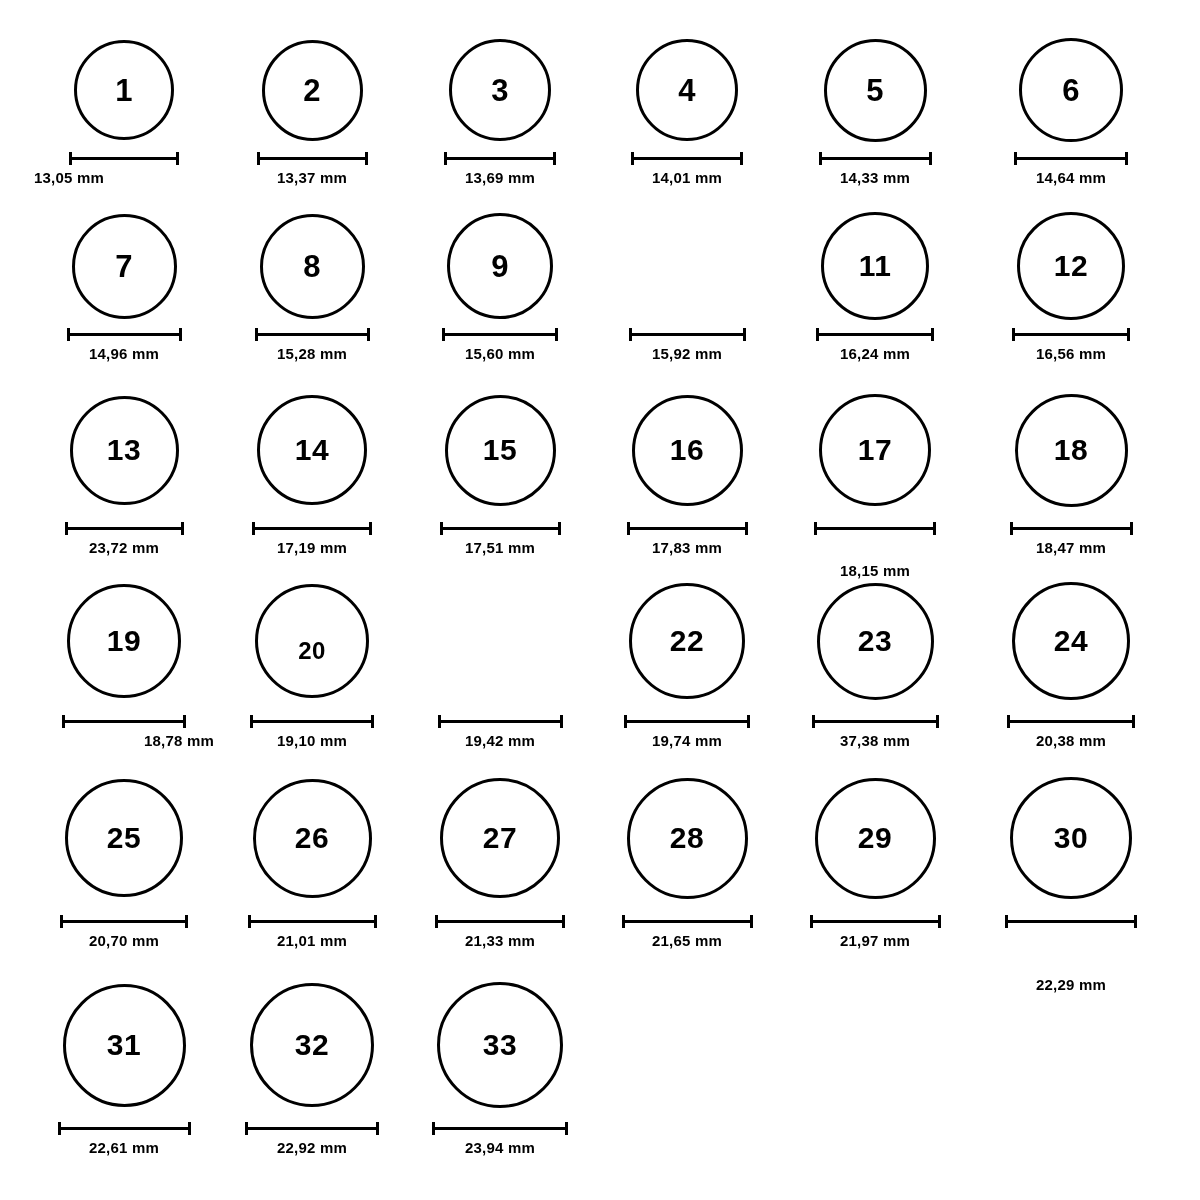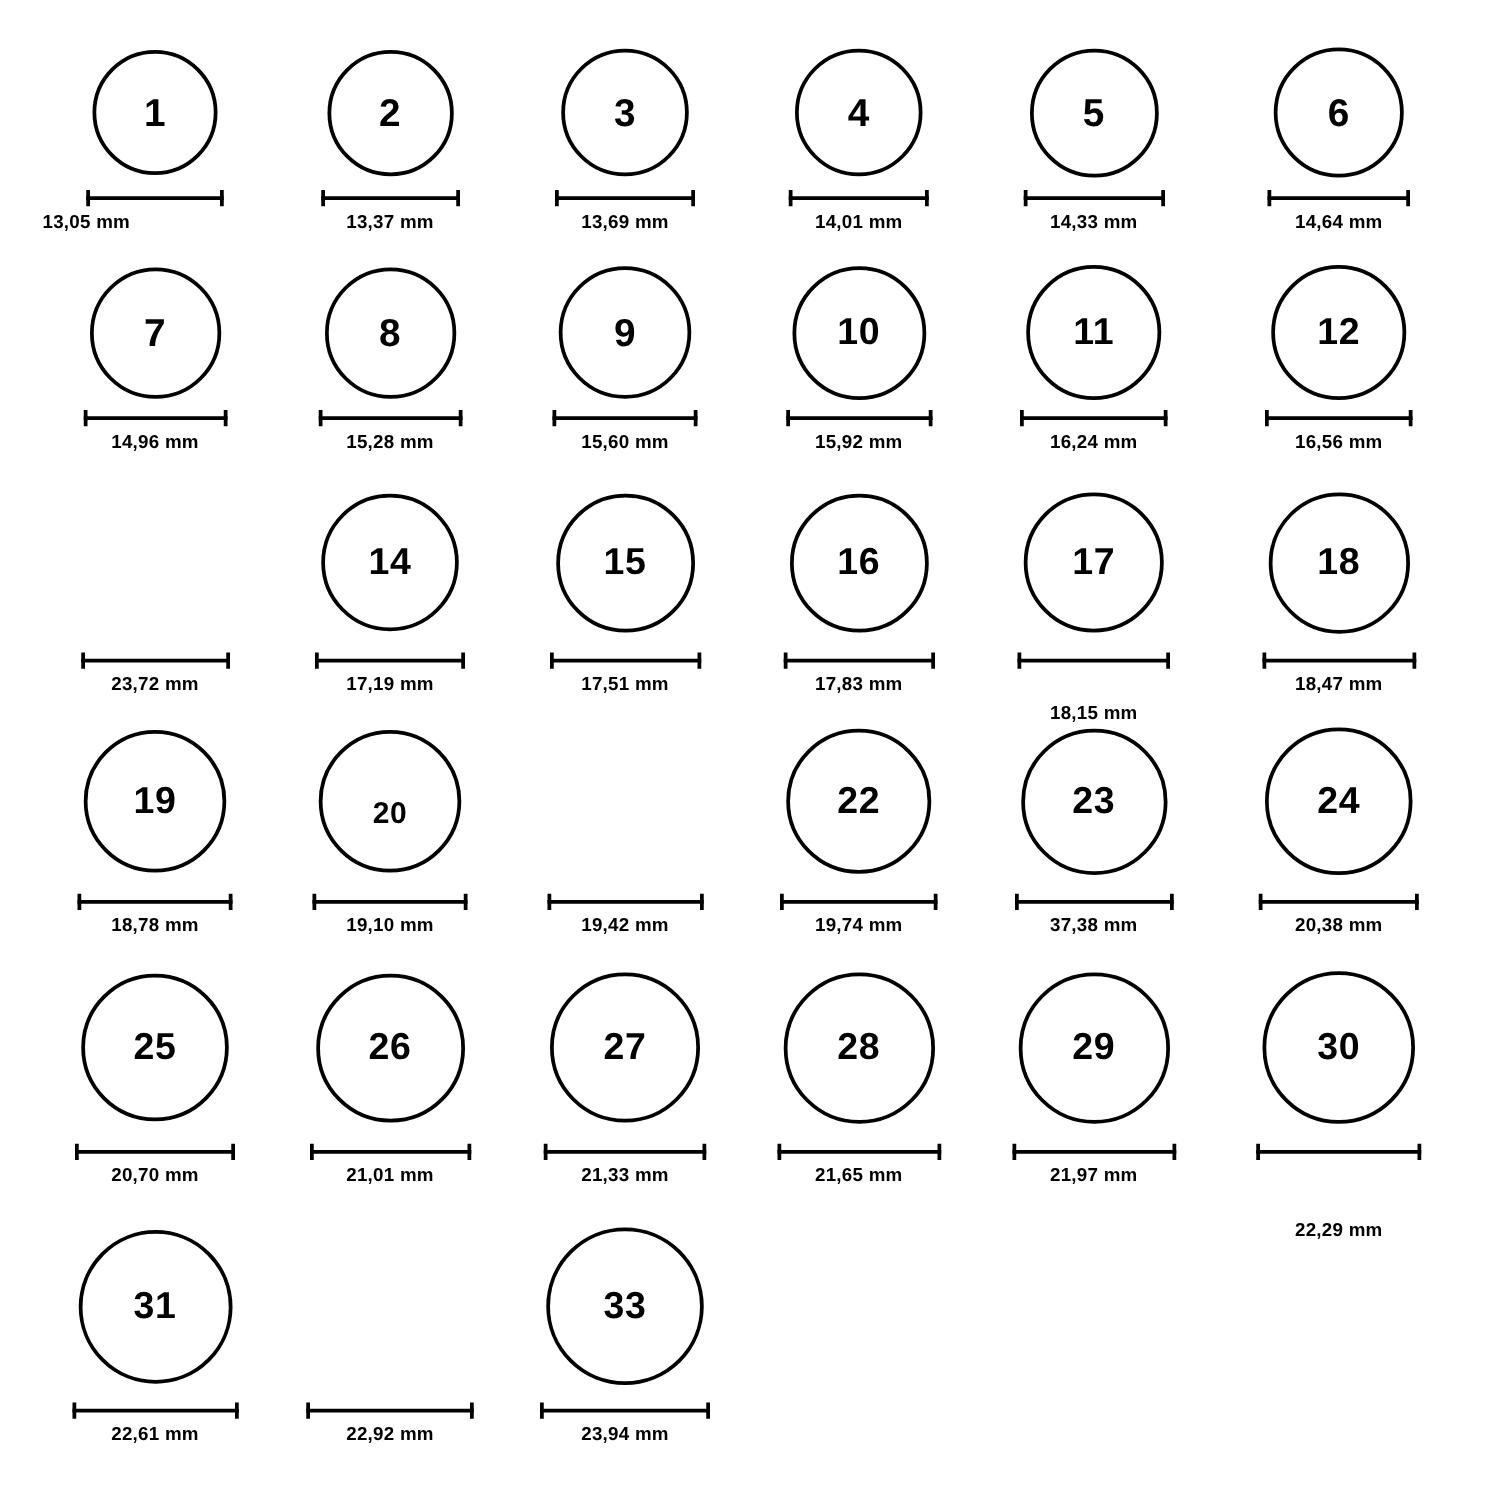--- a/index.html
+++ b/index.html
@@ -170,25 +170,20 @@
       <div class="ring-circle" style="width: 106px; height: 106px;">
         <span class="ring-number" style="font-size: 31px;">9</span>
       </div>
     </div>
     <div class="measure" style="position: absolute; width: 116px; left: 442px; top: 328px;">
       <div class="bar"></div>
       <div class="cap-left"></div>
       <div class="cap-right"></div>
     </div>
     <div class="ring-label" style="position: absolute; width: 180px; text-align: center; left: 410px; top: 345px;">15,60 mm</div>
-    <div class="ring-cell" style="left: 597px; top: 212.5px; width: 180px;">
-      <div class="ring-circle" style="width: 107px; height: 107px;">
-        <span class="ring-number" style="font-size: 30px;">10</span>
-      </div>
-    </div>
     <div class="measure" style="position: absolute; width: 117px; left: 628.5px; top: 328px;">
       <div class="bar"></div>
       <div class="cap-left"></div>
       <div class="cap-right"></div>
     </div>
     <div class="ring-label" style="position: absolute; width: 180px; text-align: center; left: 597px; top: 345px;">15,92 mm</div>
     <div class="ring-cell" style="left: 785px; top: 212px; width: 180px;">
       <div class="ring-circle" style="width: 108px; height: 108px;">
         <span class="ring-number" style="font-size: 30px;">11</span>
       </div>
@@ -203,20 +198,25 @@
       <div class="ring-circle" style="width: 108px; height: 108px;">
         <span class="ring-number" style="font-size: 30px;">12</span>
       </div>
     </div>
     <div class="measure" style="position: absolute; width: 118px; left: 1012px; top: 328px;">
       <div class="bar"></div>
       <div class="cap-left"></div>
       <div class="cap-right"></div>
     </div>
     <div class="ring-label" style="position: absolute; width: 180px; text-align: center; left: 981px; top: 345px;">16,56 mm</div>
+    <div class="ring-cell" style="left: 34px; top: 395.5px; width: 180px;">
+      <div class="ring-circle" style="width: 109px; height: 109px;">
+        <span class="ring-number" style="font-size: 30px;">13</span>
+      </div>
+    </div>
     <div class="measure" style="position: absolute; width: 119px; left: 64.5px; top: 522px;">
       <div class="bar"></div>
       <div class="cap-left"></div>
       <div class="cap-right"></div>
     </div>
     <div class="ring-label" style="position: absolute; width: 180px; text-align: center; left: 34px; top: 539px;">23,72 mm</div>
     <div class="ring-cell" style="left: 222px; top: 395px; width: 180px;">
       <div class="ring-circle" style="width: 110px; height: 110px;">
         <span class="ring-number" style="font-size: 30px;">14</span>
       </div>
@@ -274,21 +274,21 @@
     <div class="ring-cell" style="left: 34px; top: 584px; width: 180px;">
       <div class="ring-circle" style="width: 114px; height: 114px;">
         <span class="ring-number" style="font-size: 30px;">19</span>
       </div>
     </div>
     <div class="measure" style="position: absolute; width: 124px; left: 62px; top: 715px;">
       <div class="bar"></div>
       <div class="cap-left"></div>
       <div class="cap-right"></div>
     </div>
-    <div class="ring-label" style="position: absolute; width: 180px; text-align: center; left: 34px; top: 732px;">18,78 mm</div>
+    <div class="ring-label" style="position: absolute; width: 180px; text-align: right; left: 34px; top: 732px;">18,78 mm</div>
     <div class="ring-cell" style="left: 222px; top: 584px; width: 180px;">
       <div class="ring-circle" style="width: 114px; height: 114px;">
         <span class="ring-number" style="font-size: 24px; margin-top: 19px;">20</span>
       </div>
     </div>
     <div class="measure" style="position: absolute; width: 124px; left: 250px; top: 715px;">
       <div class="bar"></div>
       <div class="cap-left"></div>
       <div class="cap-right"></div>
     </div>
@@ -402,20 +402,25 @@
       <div class="ring-circle" style="width: 123px; height: 123px;">
         <span class="ring-number" style="font-size: 30px; text-align: right;">31</span>
       </div>
     </div>
     <div class="measure" style="position: absolute; width: 133px; left: 57.5px; top: 1122px;">
       <div class="bar"></div>
       <div class="cap-left"></div>
       <div class="cap-right"></div>
     </div>
     <div class="ring-label" style="position: absolute; width: 180px; text-align: center; left: 34px; top: 1139px;">22,61 mm</div>
+    <div class="ring-cell" style="left: 222px; top: 983px; width: 180px;">
+      <div class="ring-circle" style="width: 124px; height: 124px;">
+        <span class="ring-number" style="font-size: 30px;">32</span>
+      </div>
+    </div>
     <div class="measure" style="position: absolute; width: 134px; left: 245px; top: 1122px;">
       <div class="bar"></div>
       <div class="cap-left"></div>
       <div class="cap-right"></div>
     </div>
     <div class="ring-label" style="position: absolute; width: 180px; text-align: center; left: 222px; top: 1139px;">22,92 mm</div>
     <div class="ring-cell" style="left: 410px; top: 982px; width: 180px;">
       <div class="ring-circle" style="width: 126px; height: 126px;">
         <span class="ring-number" style="font-size: 30px;">33</span>
       </div>

